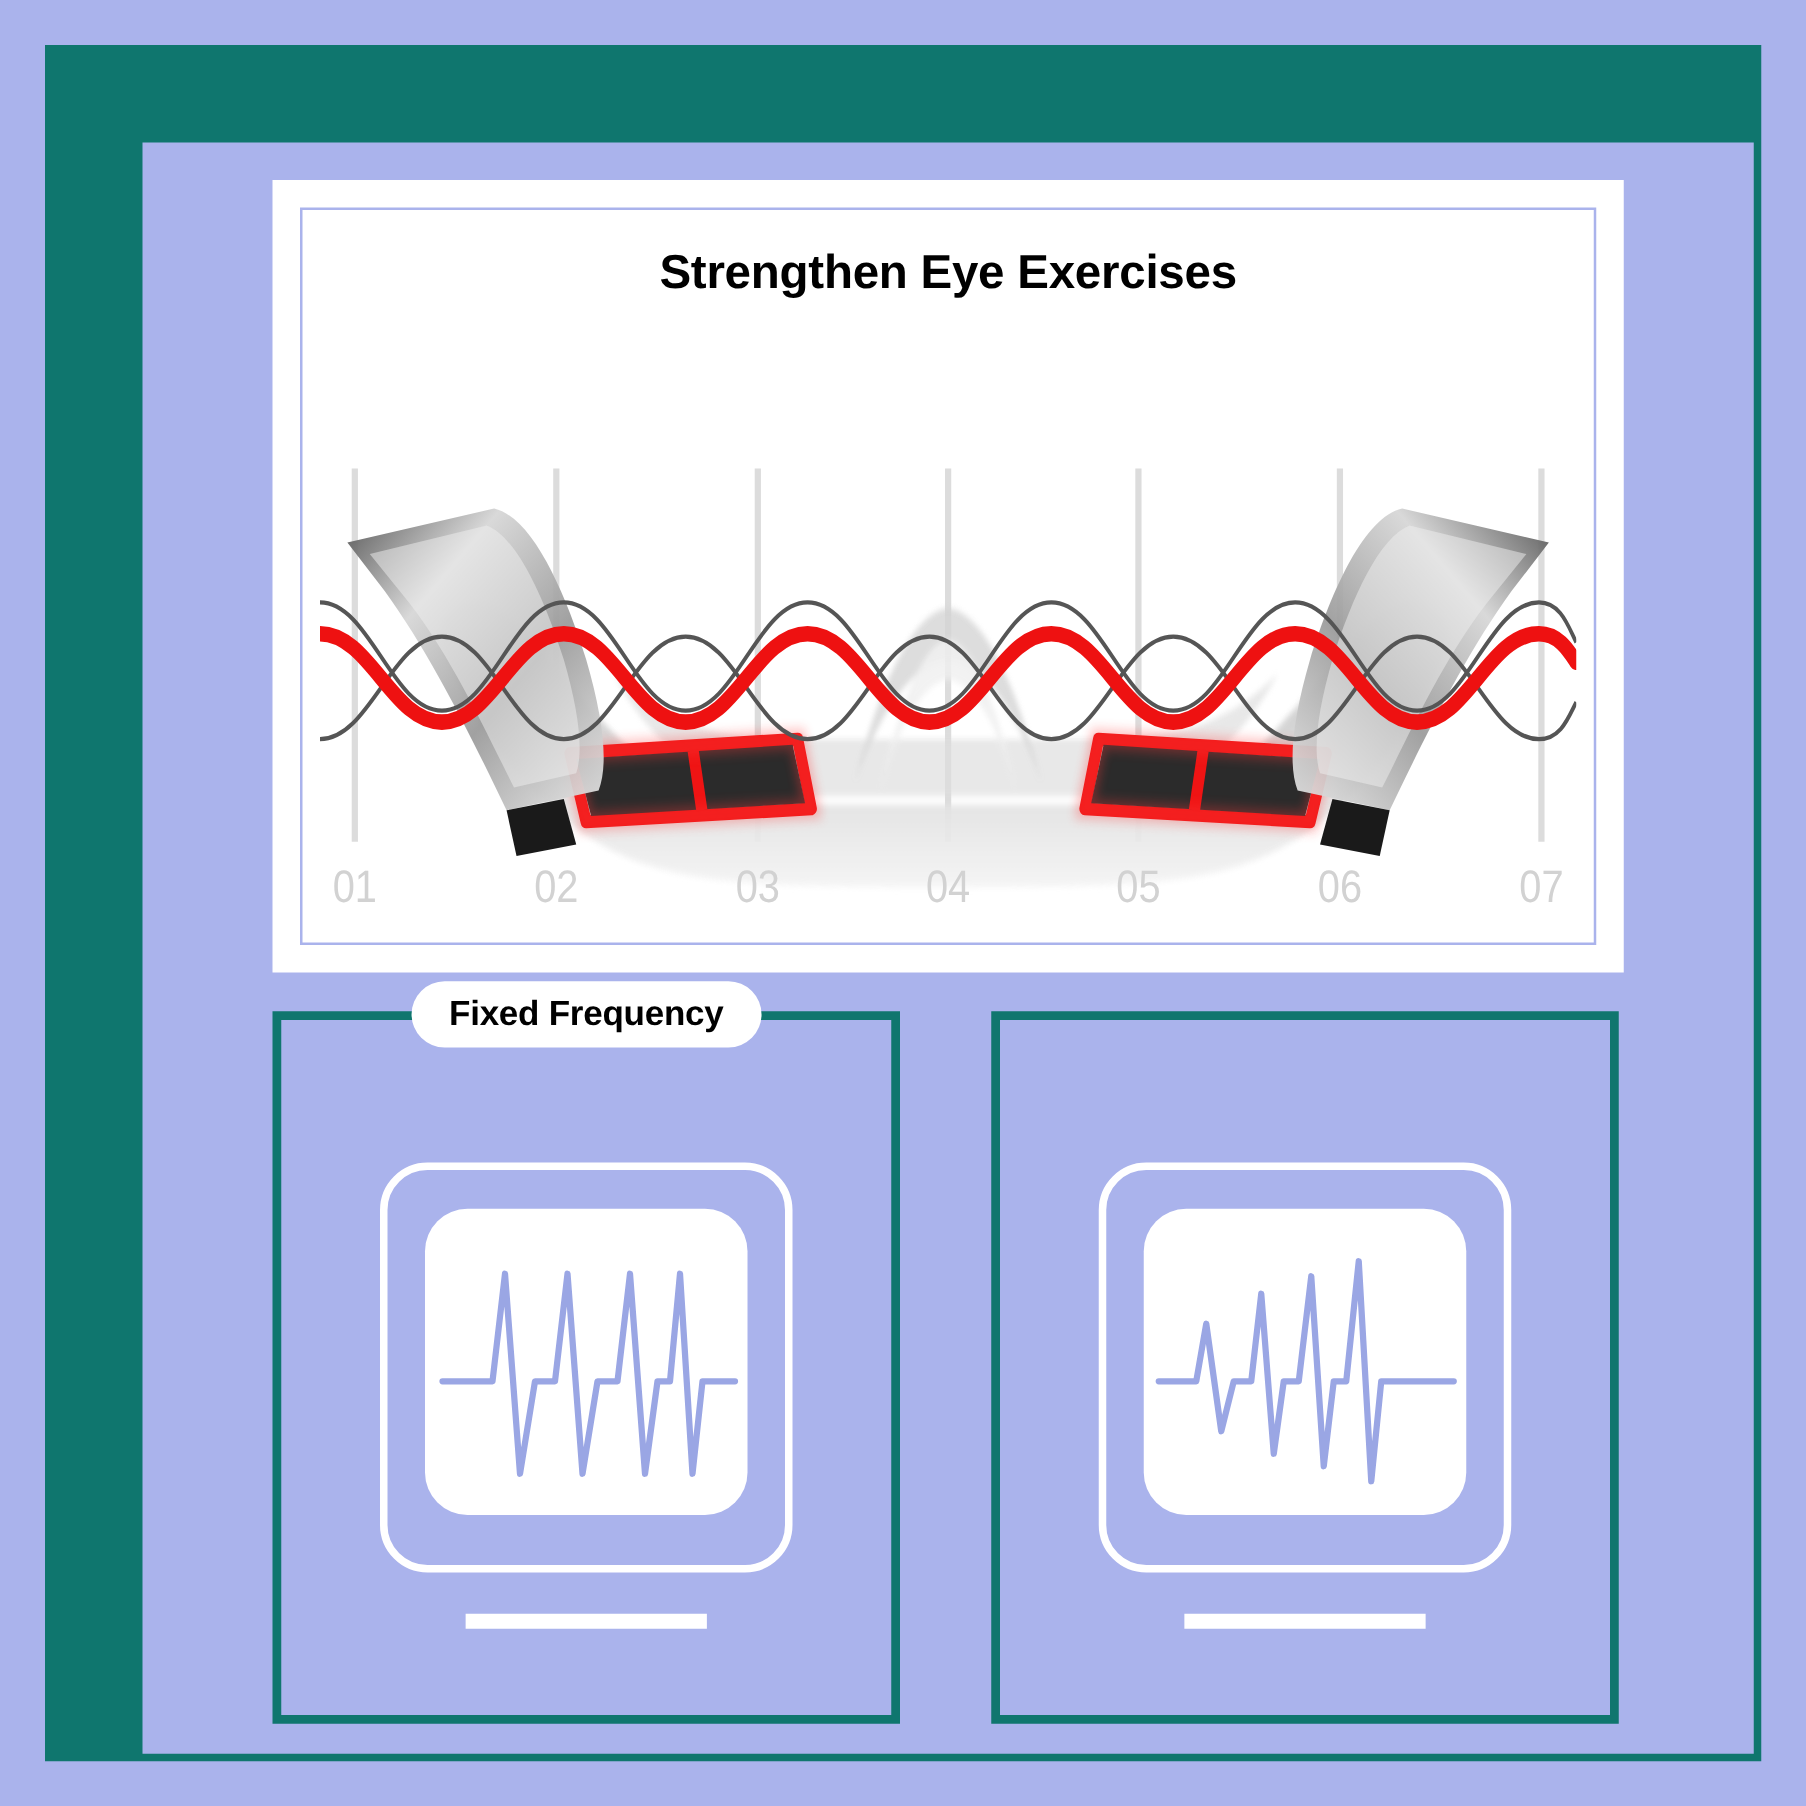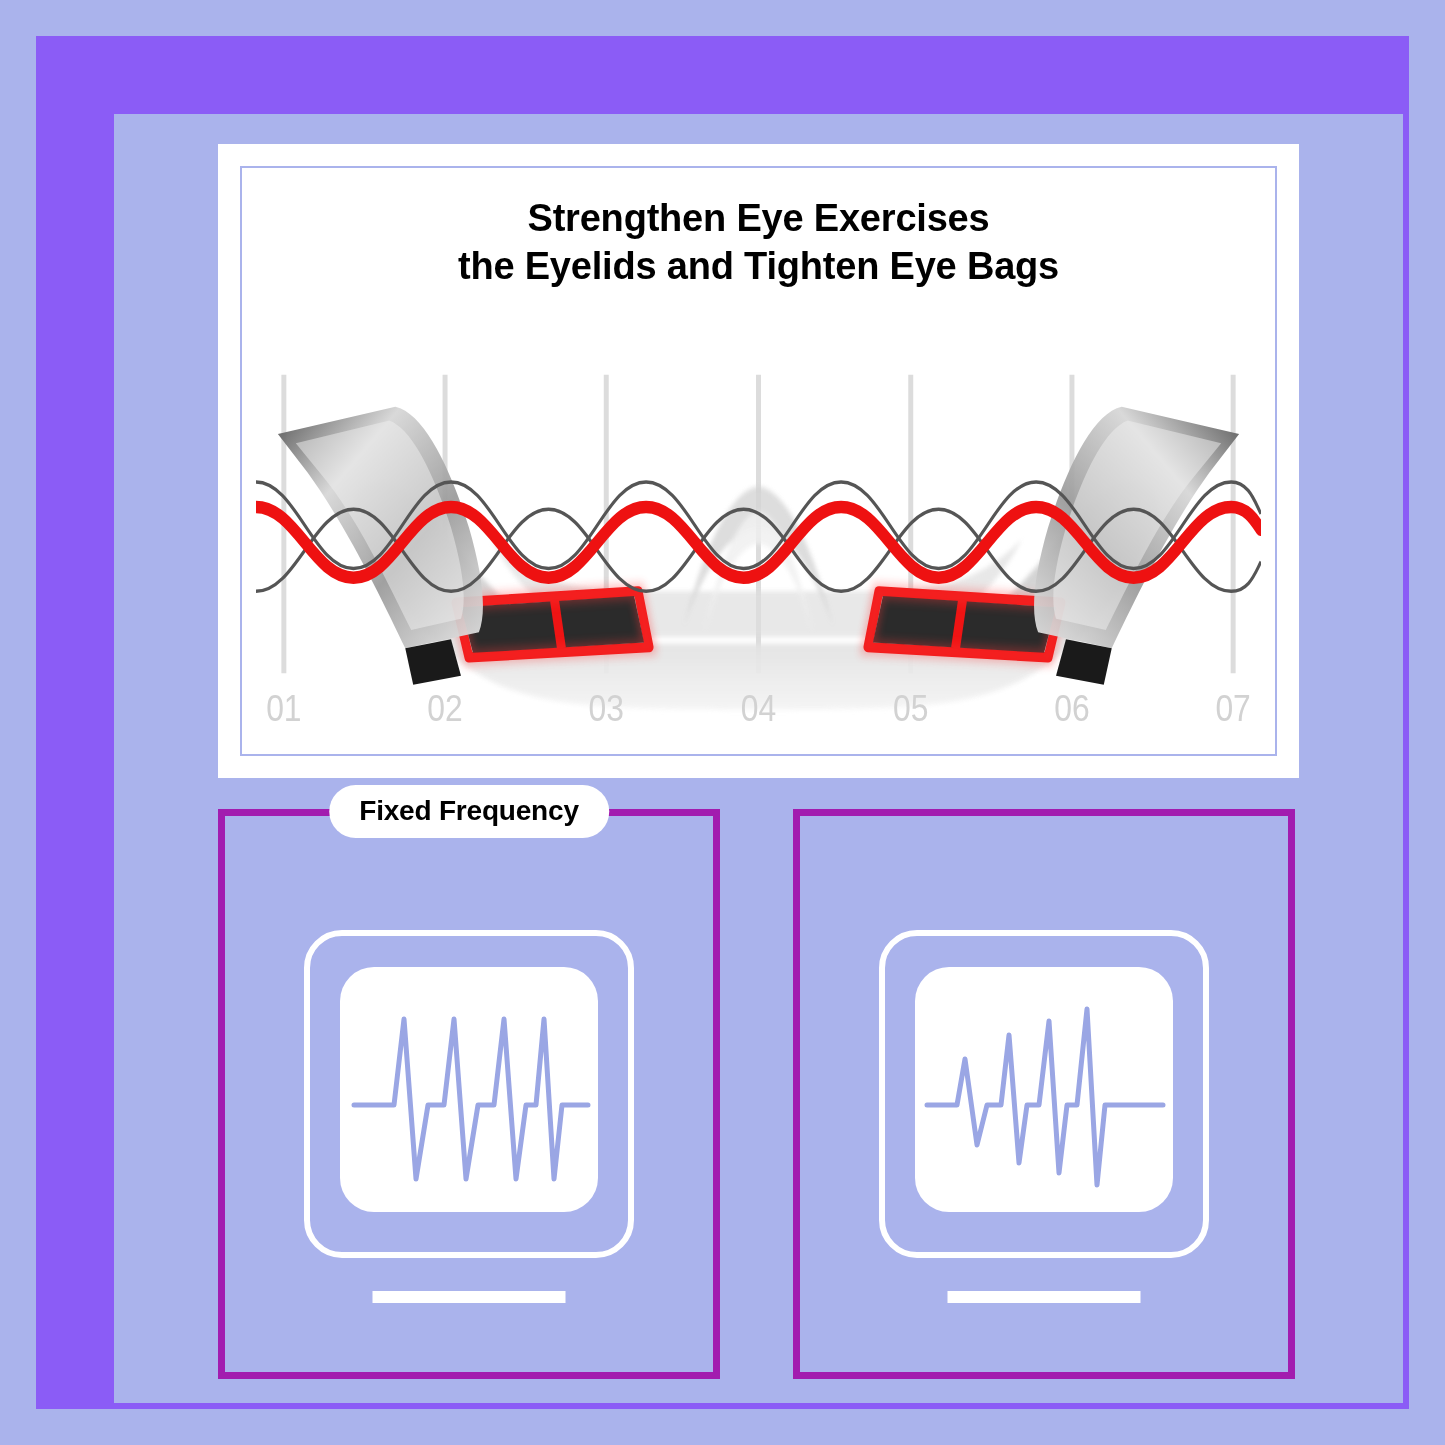--- a/index.html
+++ b/index.html
@@ -15,21 +15,21 @@
     background: #aab3ec;
     font-family: "Liberation Sans", sans-serif;
     position: relative;
   }
 
   
   .outer-frame {
     position: absolute;
     left: 36px;  top: 36px;
     width: 1373px; height: 1373px;
-    background: #8b5cf6;
+    background: #0f766e;
   }
 
   .inner-panel {
     position: absolute;
     left: 78px;  top: 78px;
     width: 1289px; height: 1289px;
     background: #aab3ec;
   }
 
   
@@ -66,21 +66,21 @@
     right: 14px; bottom: 10px; text-decoration: underline;
   }
   .hero-figure svg { display: block; width: 100%; height: 100%; }
 
   
   .mode-card {
     position: absolute;
     top: 695px;
     width: 502px;
     height: 570px;
-    border: 7px solid #a21caf;
+    border: 7px solid #0f766e;
   }
   .mode-card.left  { left: 104px; }
   .mode-card.right { left: 679px; }
 
   .mode-pill {
     position: absolute;
     top: -31px;
     left: 50%;
     transform: translateX(-50%);
     background: #ffffff;
@@ -132,21 +132,20 @@
 <body>
 
 <div class="outer-frame">
   <div class="inner-panel">
 
     <div class="hero-card">
       <div class="hero-inner">
 
         <div class="hero-title">
           <span class="line">Strengthen Eye Exercises</span>
-          <span class="line">the Eyelids and Tighten Eye Bags</span>
         </div>
 
         <div class="hero-figure">
           <svg viewBox="0 0 1010 330" preserveAspectRatio="none" aria-hidden="true">
             <defs>
               <linearGradient id="glassTop" x1="0" y1="0" x2="0" y2="1">
                 <stop offset="0%" stop-color="#f2f2f2"></stop>
                 <stop offset="45%" stop-color="#c9c9c9"></stop>
                 <stop offset="100%" stop-color="#ededed"></stop>
               </linearGradient>

